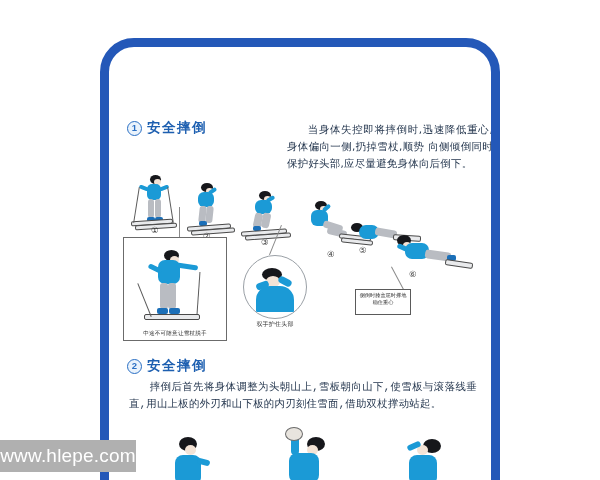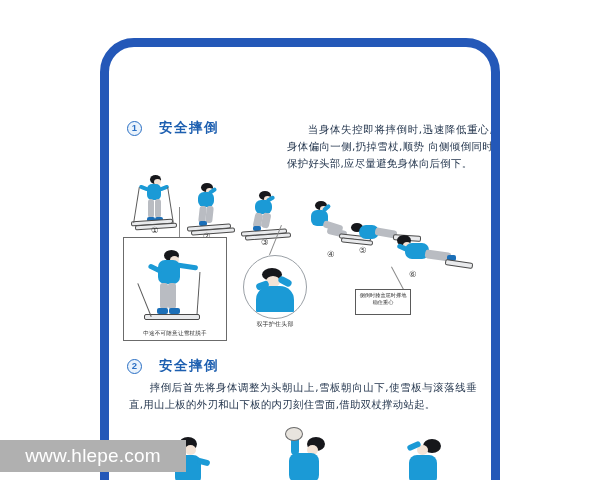--- a/index.html
+++ b/index.html
@@ -49,21 +49,20 @@
   .sub-head{position:absolute;display:flex;align-items:center;gap:5px;}
   .num-badge{
     width:15px;height:15px;border-radius:50%;
     border:1.6px solid #2a6fc4;color:#2a6fc4;background:#eaf3fc;
     font-size:9.5px;line-height:12px;text-align:center;font-weight:bold;
     font-family:"Liberation Sans",sans-serif;box-sizing:border-box;
   }
   .sub-head .txt{
     font-size:13.5px;font-weight:bold;color:#1d5fb0;letter-spacing:1.5px;
     font-family:"DejaVu Sans","Liberation Sans",sans-serif;
-    margin-left:12px;
   }
 
   
   .body-par{
     position:absolute;font-size:10.4px;line-height:1.62;color:#23354d;
     text-align:justify;text-indent:2em;letter-spacing:.3px;
     font-family:"DejaVu Sans","Liberation Sans",sans-serif;
   }
 
   
@@ -109,21 +108,21 @@
   }
   .leader{position:absolute;background:#8a8a8a;transform-origin:0 0;}
 
   
   .wm-tag{
     position:absolute;background:#b0b0b0;color:#ffffff;
     font-family:"Liberation Sans",sans-serif;display:flex;
     align-items:center;justify-content:center;
   }
   #tg-tag{left:455px;top:6px;width:145px;height:28px;font-size:19px;letter-spacing:.5px;}
-  #wm-tag{left:0px;top:440px;width:186px;height:32px;font-size:19px;letter-spacing:.2px;}
+  #wm-tag{left:0px;top:440px;width:136px;height:32px;font-size:19px;letter-spacing:.2px;}
 </style>
 </head>
 <body>
 
 <div class="stage">
 
   <div class="poster-frame">
     <div class="poster-inner">
 
 
@@ -253,21 +252,21 @@
       <div class="circle-cap" style="left:126px;top:273px;width:80px;">双手护住头部</div>
 
       <div class="leader" style="left:282px;top:220px;width:1px;height:26px;transform:rotate(-28deg);"></div>
       <div class="callout" style="left:246px;top:242px;width:56px;height:26px;">侧倒时膝盖屈时撑地稳住重心</div>
 
       <div class="sub-head" style="left:18px;top:310px;">
         <div class="num-badge">2</div>
         <div class="txt">安全摔倒</div>
       </div>
 
-      <div class="body-par" style="left:20px;top:332px;width:348px;">摔倒后首先将身体调整为头朝山上,雪板朝向山下,使雪板与滚落线垂直,用山上板的外刃和山下板的内刃刻住雪面,借助双杖撑动站起。</div>
+      <div class="body-par" style="left:20px;top:332px;width:348px;font-family:Liberation Mono, monospace;">摔倒后首先将身体调整为头朝山上,雪板朝向山下,使雪板与滚落线垂直,用山上板的外刃和山下板的内刃刻住雪面,借助双杖撑动站起。</div>
 
       <div class="fig" style="left:56px;top:388px;width:60px;height:60px;">
         <div class="skier">
           <div class="head" style="left:14px;top:2px;width:18px;height:14px;"></div>
           <div class="face" style="left:20px;top:10px;width:11px;height:10px;"></div>
           <div class="torso" style="left:10px;top:20px;width:26px;height:30px;border-radius:8px;"></div>
           <div class="arm" style="left:32px;top:24px;width:13px;height:6px;transform:rotate(14deg);"></div>
         </div>
       </div>
 

